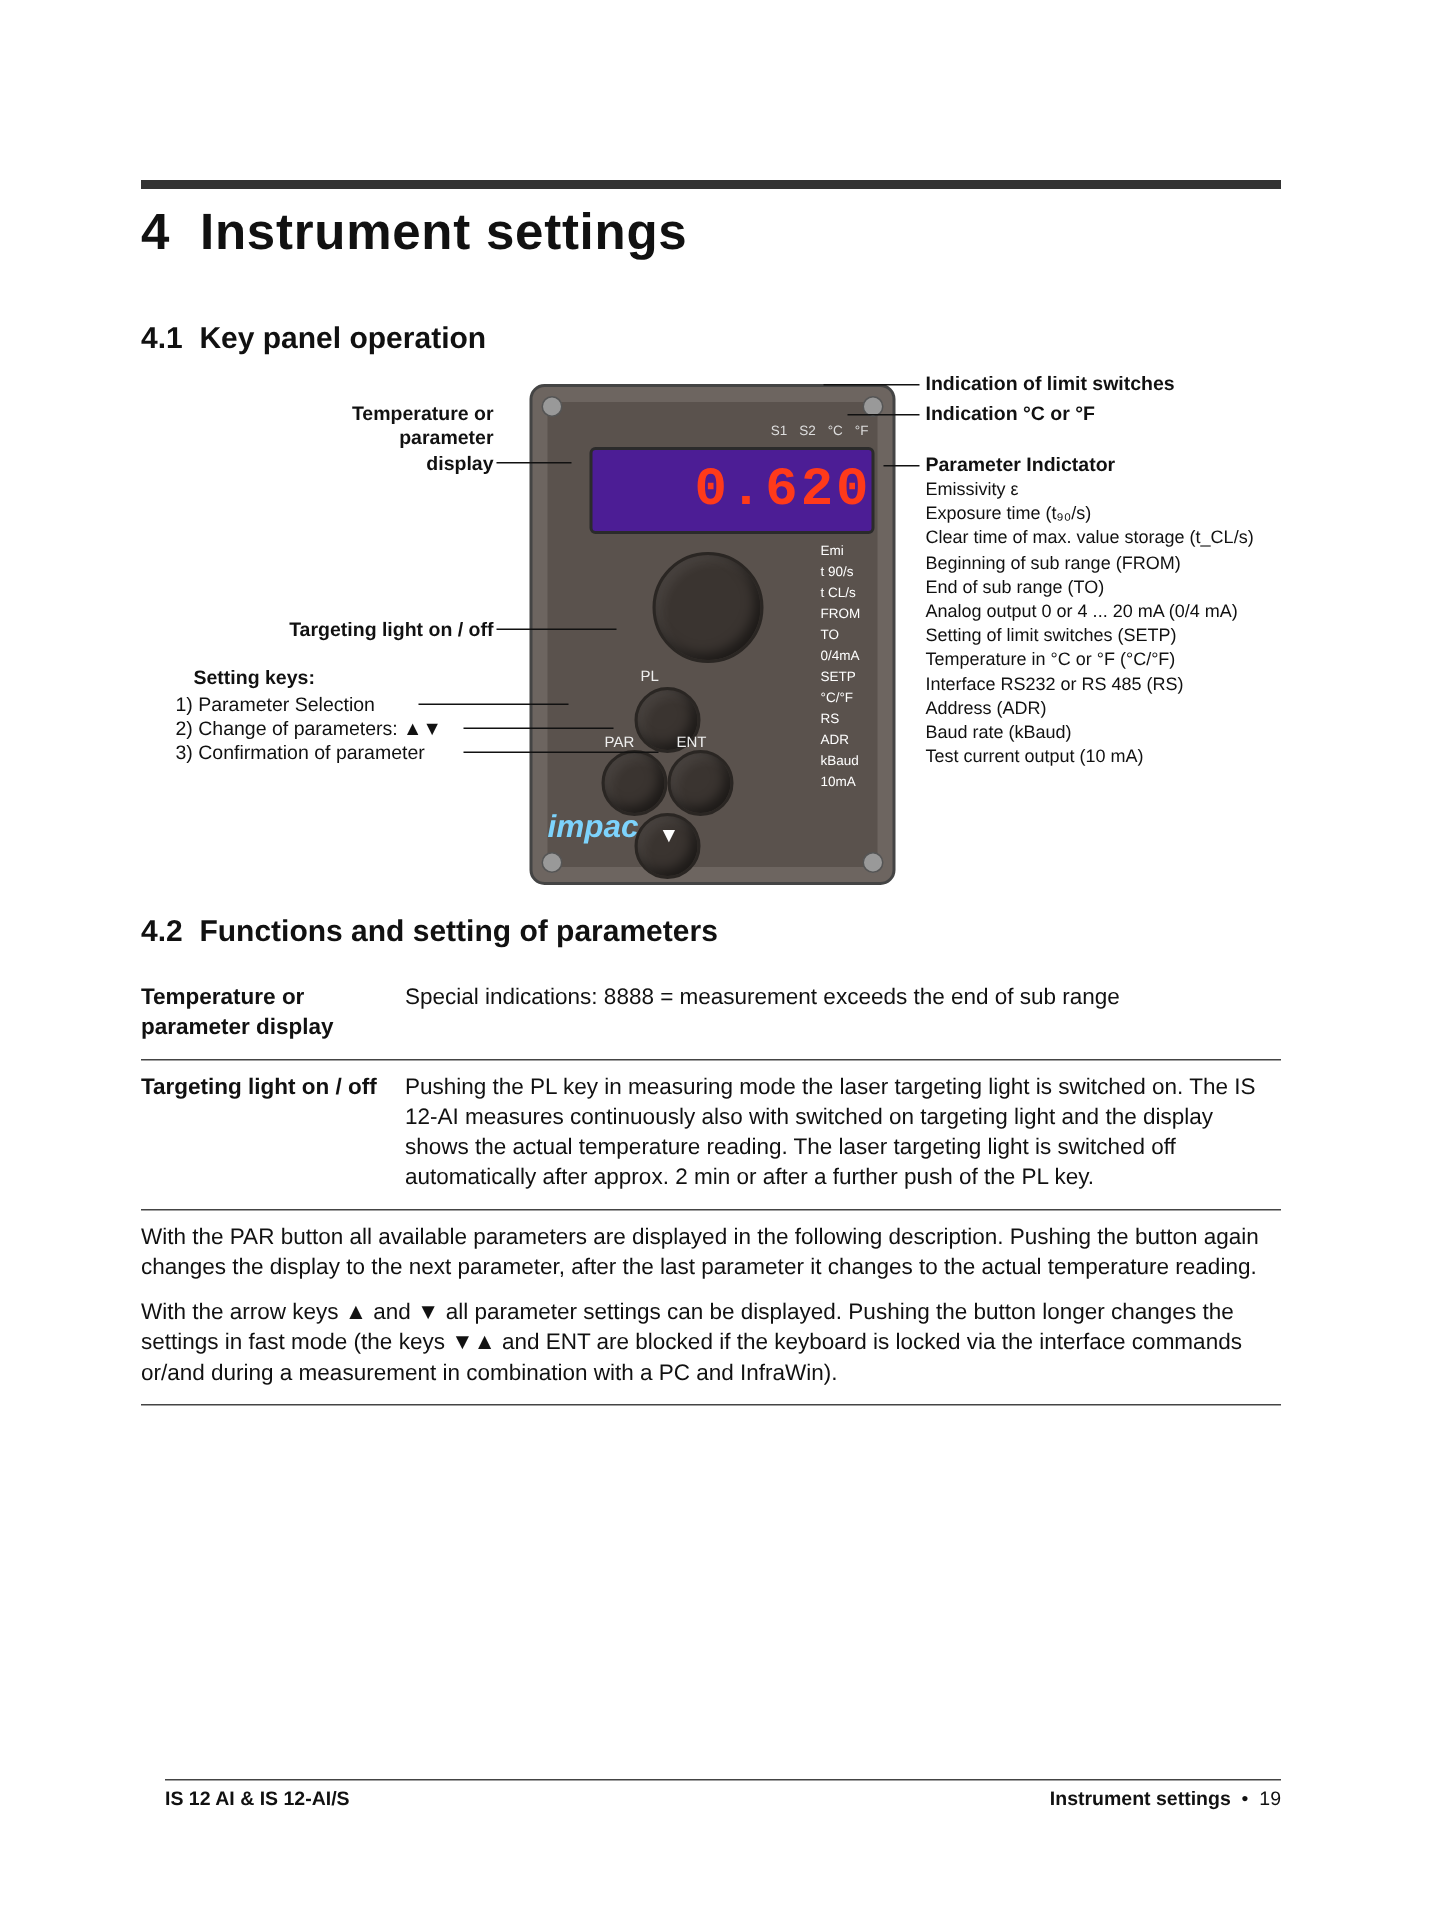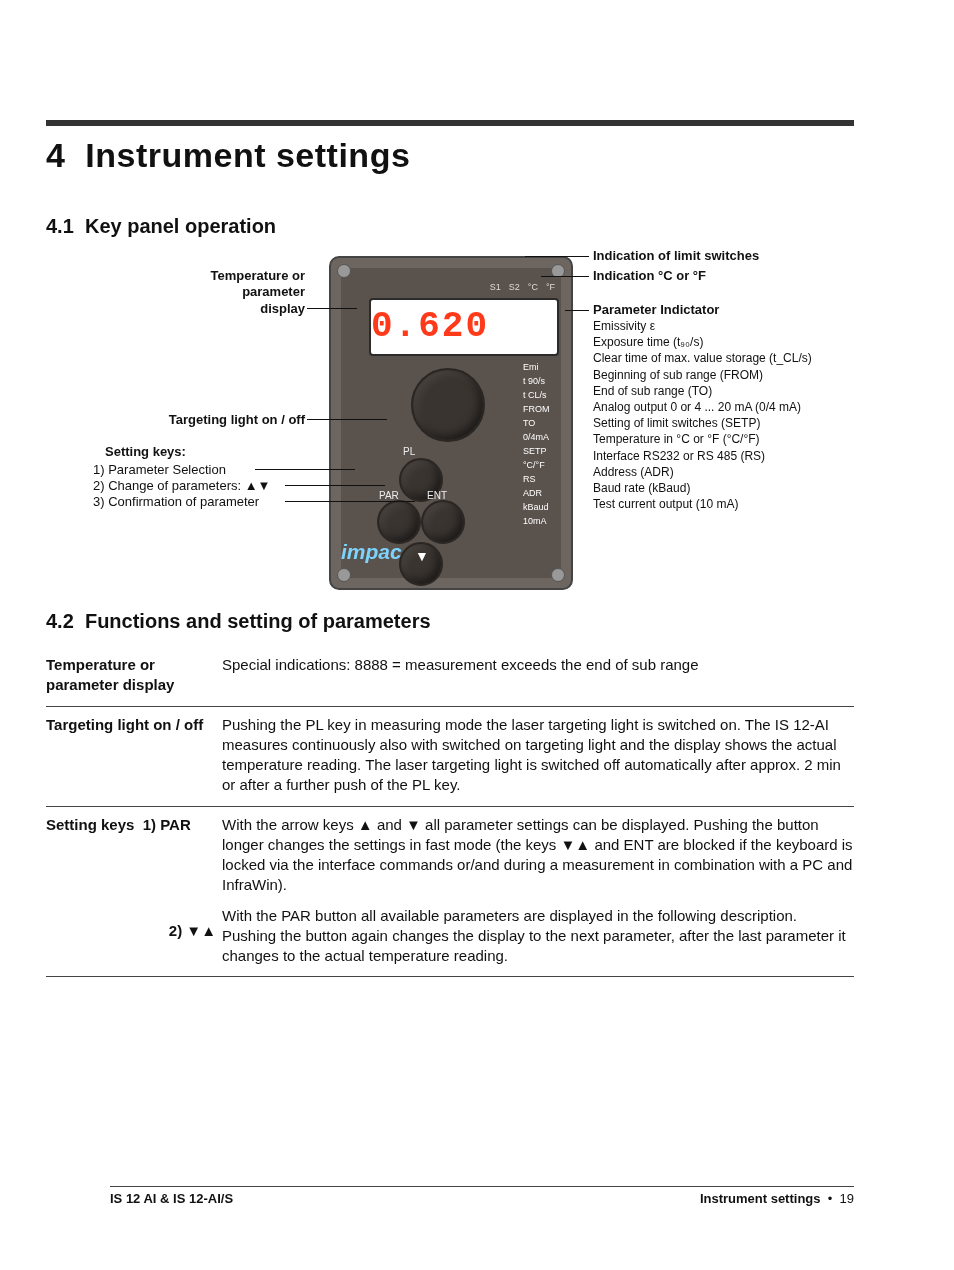--- a/index.html
+++ b/index.html
@@ -7,21 +7,21 @@
     padding: 0;
     background: #fff;
     font-family: "Segoe UI", "Helvetica Neue", Arial, sans-serif;
     color: #111;
     width: 954px;
   }
   .page {
     box-sizing: border-box;
     width: 954px;
     min-height: 1270px;
-    padding: 120px 100px 50px 46px;
+    padding: 120px 100px 50px 94px;
     position: relative;
   }
   .rule {
     height: 6px;
     background: #333;
     margin-bottom: 10px;
   }
   h1.ch-title {
     font-size: 34px;
     font-weight: 800;
@@ -60,23 +60,23 @@
   .device .inner {
     position: absolute;
     left: 10px; top: 10px; right: 10px; bottom: 10px;
     background: #5a524d;
     border-radius: 6px;
   }
   .screw { position:absolute; width:12px; height:12px; border-radius:50%; background:#999; border:1px solid #555;}
   .sc1{left:6px;top:6px;} .sc2{right:6px;top:6px;} .sc3{left:6px;bottom:6px;} .sc4{right:6px;bottom:6px;}
   .readout {
     position:absolute; left:28px; top:30px; width:186px; height:54px;
-    background:#ffffff; border:2px solid #2b2b2b; border-radius:4px;
+    background:#4c1d95; border:2px solid #2b2b2b; border-radius:4px;
     color:#ff3a1a; font-family:"Courier New",monospace; font-size:36px;
-    font-weight:700; letter-spacing:2px; text-align:left; line-height:54px;
+    font-weight:700; letter-spacing:2px; text-align:right; line-height:54px;
   }
   .toprow {
     position:absolute; left:28px; top:14px; width:186px; height:14px;
     display:flex; justify-content:flex-end; gap:8px; color:#ddd; font-size:9px;
   }
   .disc {
     position:absolute; width:70px; height:70px; border-radius:50%;
     background:#3a3430; border:2px solid #2a2623;
     box-shadow: inset -4px -4px 8px rgba(0,0,0,.5), inset 4px 4px 8px rgba(255,255,255,.08);
   }
@@ -280,33 +280,26 @@
     <div class="param-row">
       <div class="param-label">Targeting light on / off</div>
       <div class="param-content">
         <div class="with-caution">
           <div class="txt">Pushing the PL key in measuring mode the laser targeting light is switched on. The IS 12-AI measures continuously also with switched on targeting light and the display shows the actual temperature reading. The laser targeting light is switched off automatically after approx. 2 min or after a further push of the PL key.</div>
         </div>
       </div>
     </div>
 
     <div class="param-row">
-      <div class="param-label">
-        <span>Setting keys</span>&nbsp;
-        <span class="sub-label">1) PAR</span>
-        <div style="font-weight:800; text-align:right; margin-top:86px;">
-          <span class="sub-label">2) ▼▲</span>
-        </div>
-      </div>
       <div class="param-content">
         <div class="block">
+          <span>With the PAR button all available parameters are displayed in the following description. Pushing the button again changes the display to the next parameter, after the last parameter it changes to the actual temperature reading.</span>
+        </div>
+        <div class="block">
           <span>With the arrow keys ▲ and ▼ all parameter settings can be displayed. Pushing the button longer changes the settings in fast mode (the keys ▼▲ and ENT are blocked if the keyboard is locked via the interface commands or/and during a measurement in combination with a PC and InfraWin).</span>
-        </div>
-        <div class="block">
-          <span>With the PAR button all available parameters are displayed in the following description. Pushing the button again changes the display to the next parameter, after the last parameter it changes to the actual temperature reading.</span>
         </div>
       </div>
     </div>
 
   </div>
 
   <div class="footer">
     <div class="l">IS 12 AI &amp; IS 12-AI/S</div>
     <div class="r">
       <span class="sec">Instrument settings</span>

